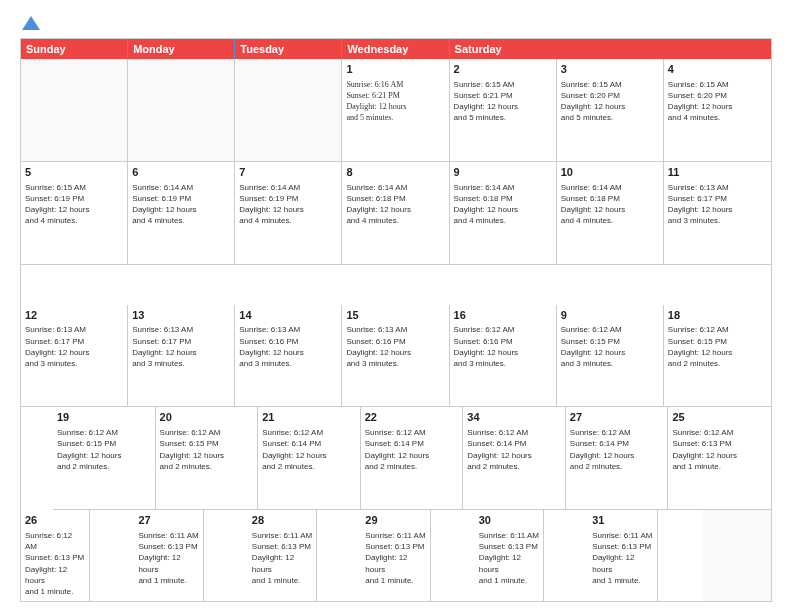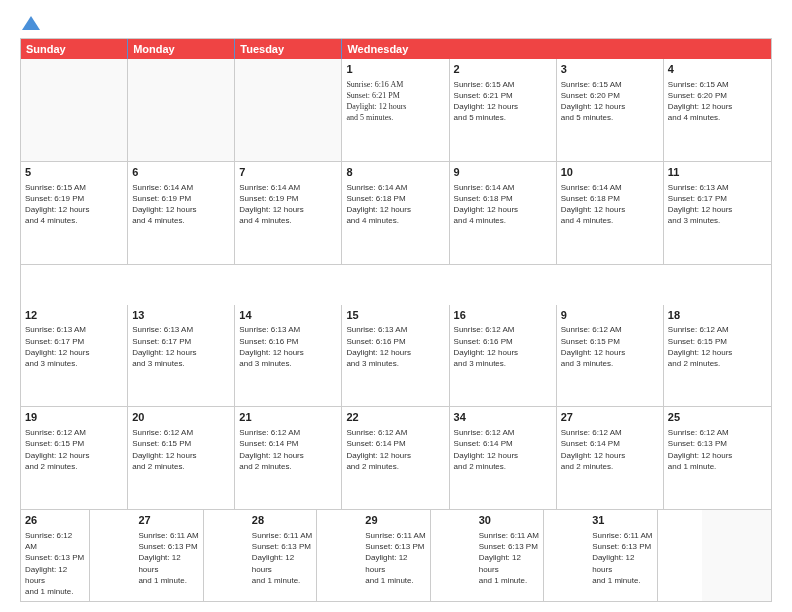--- a/index.html
+++ b/index.html
@@ -117,20 +117,21 @@
       <h1></h1>
       <h2></h2>
     </div>
   </div>
   <div class="calendar">
     <div class="cal-header" id="cal-header">
         <div class="cal-header-cell">Sunday</div>
         <div class="cal-header-cell">Monday</div>
         <div class="cal-header-cell">Tuesday</div>
         <div class="cal-header-cell">Wednesday</div>
+        <div class="cal-header-cell">Saturday</div>
       </div>
     <div class="cal-body" id="cal-body">
         <div class="cal-row" style="min-height: 102.8px;">
           <div class="cal-cell empty"></div>
           <div class="cal-cell empty"></div>
           <div class="cal-cell empty"></div>
           <div class="cal-cell">
             <span class="day-num">1</span>
             <div class="cell-text" style="white-space: pre-line; font-family: Liberation Serif, serif;">Sunrise: 6:16 AM
 Sunset: 6:21 PM
@@ -254,21 +255,21 @@
 and 3 minutes.</div>
           </div>
           <div class="cal-cell">
             <span class="day-num">18</span>
             <div class="cell-text" style="white-space: pre-line;">Sunrise: 6:12 AM
 Sunset: 6:15 PM
 Daylight: 12 hours
 and 2 minutes.</div>
           </div>
         </div>
-        <div class="cal-row" style="min-height: 102.8px;">
+        <div class="cal-row" style="min-height: 102.8px; margin-left: 32px;">
           <div class="cal-cell">
             <span class="day-num">19</span>
             <div class="cell-text" style="white-space: pre-line;">Sunrise: 6:12 AM
 Sunset: 6:15 PM
 Daylight: 12 hours
 and 2 minutes.</div>
           </div>
           <div class="cal-cell">
             <span class="day-num">20</span>
             <div class="cell-text" style="white-space: pre-line;">Sunrise: 6:12 AM

